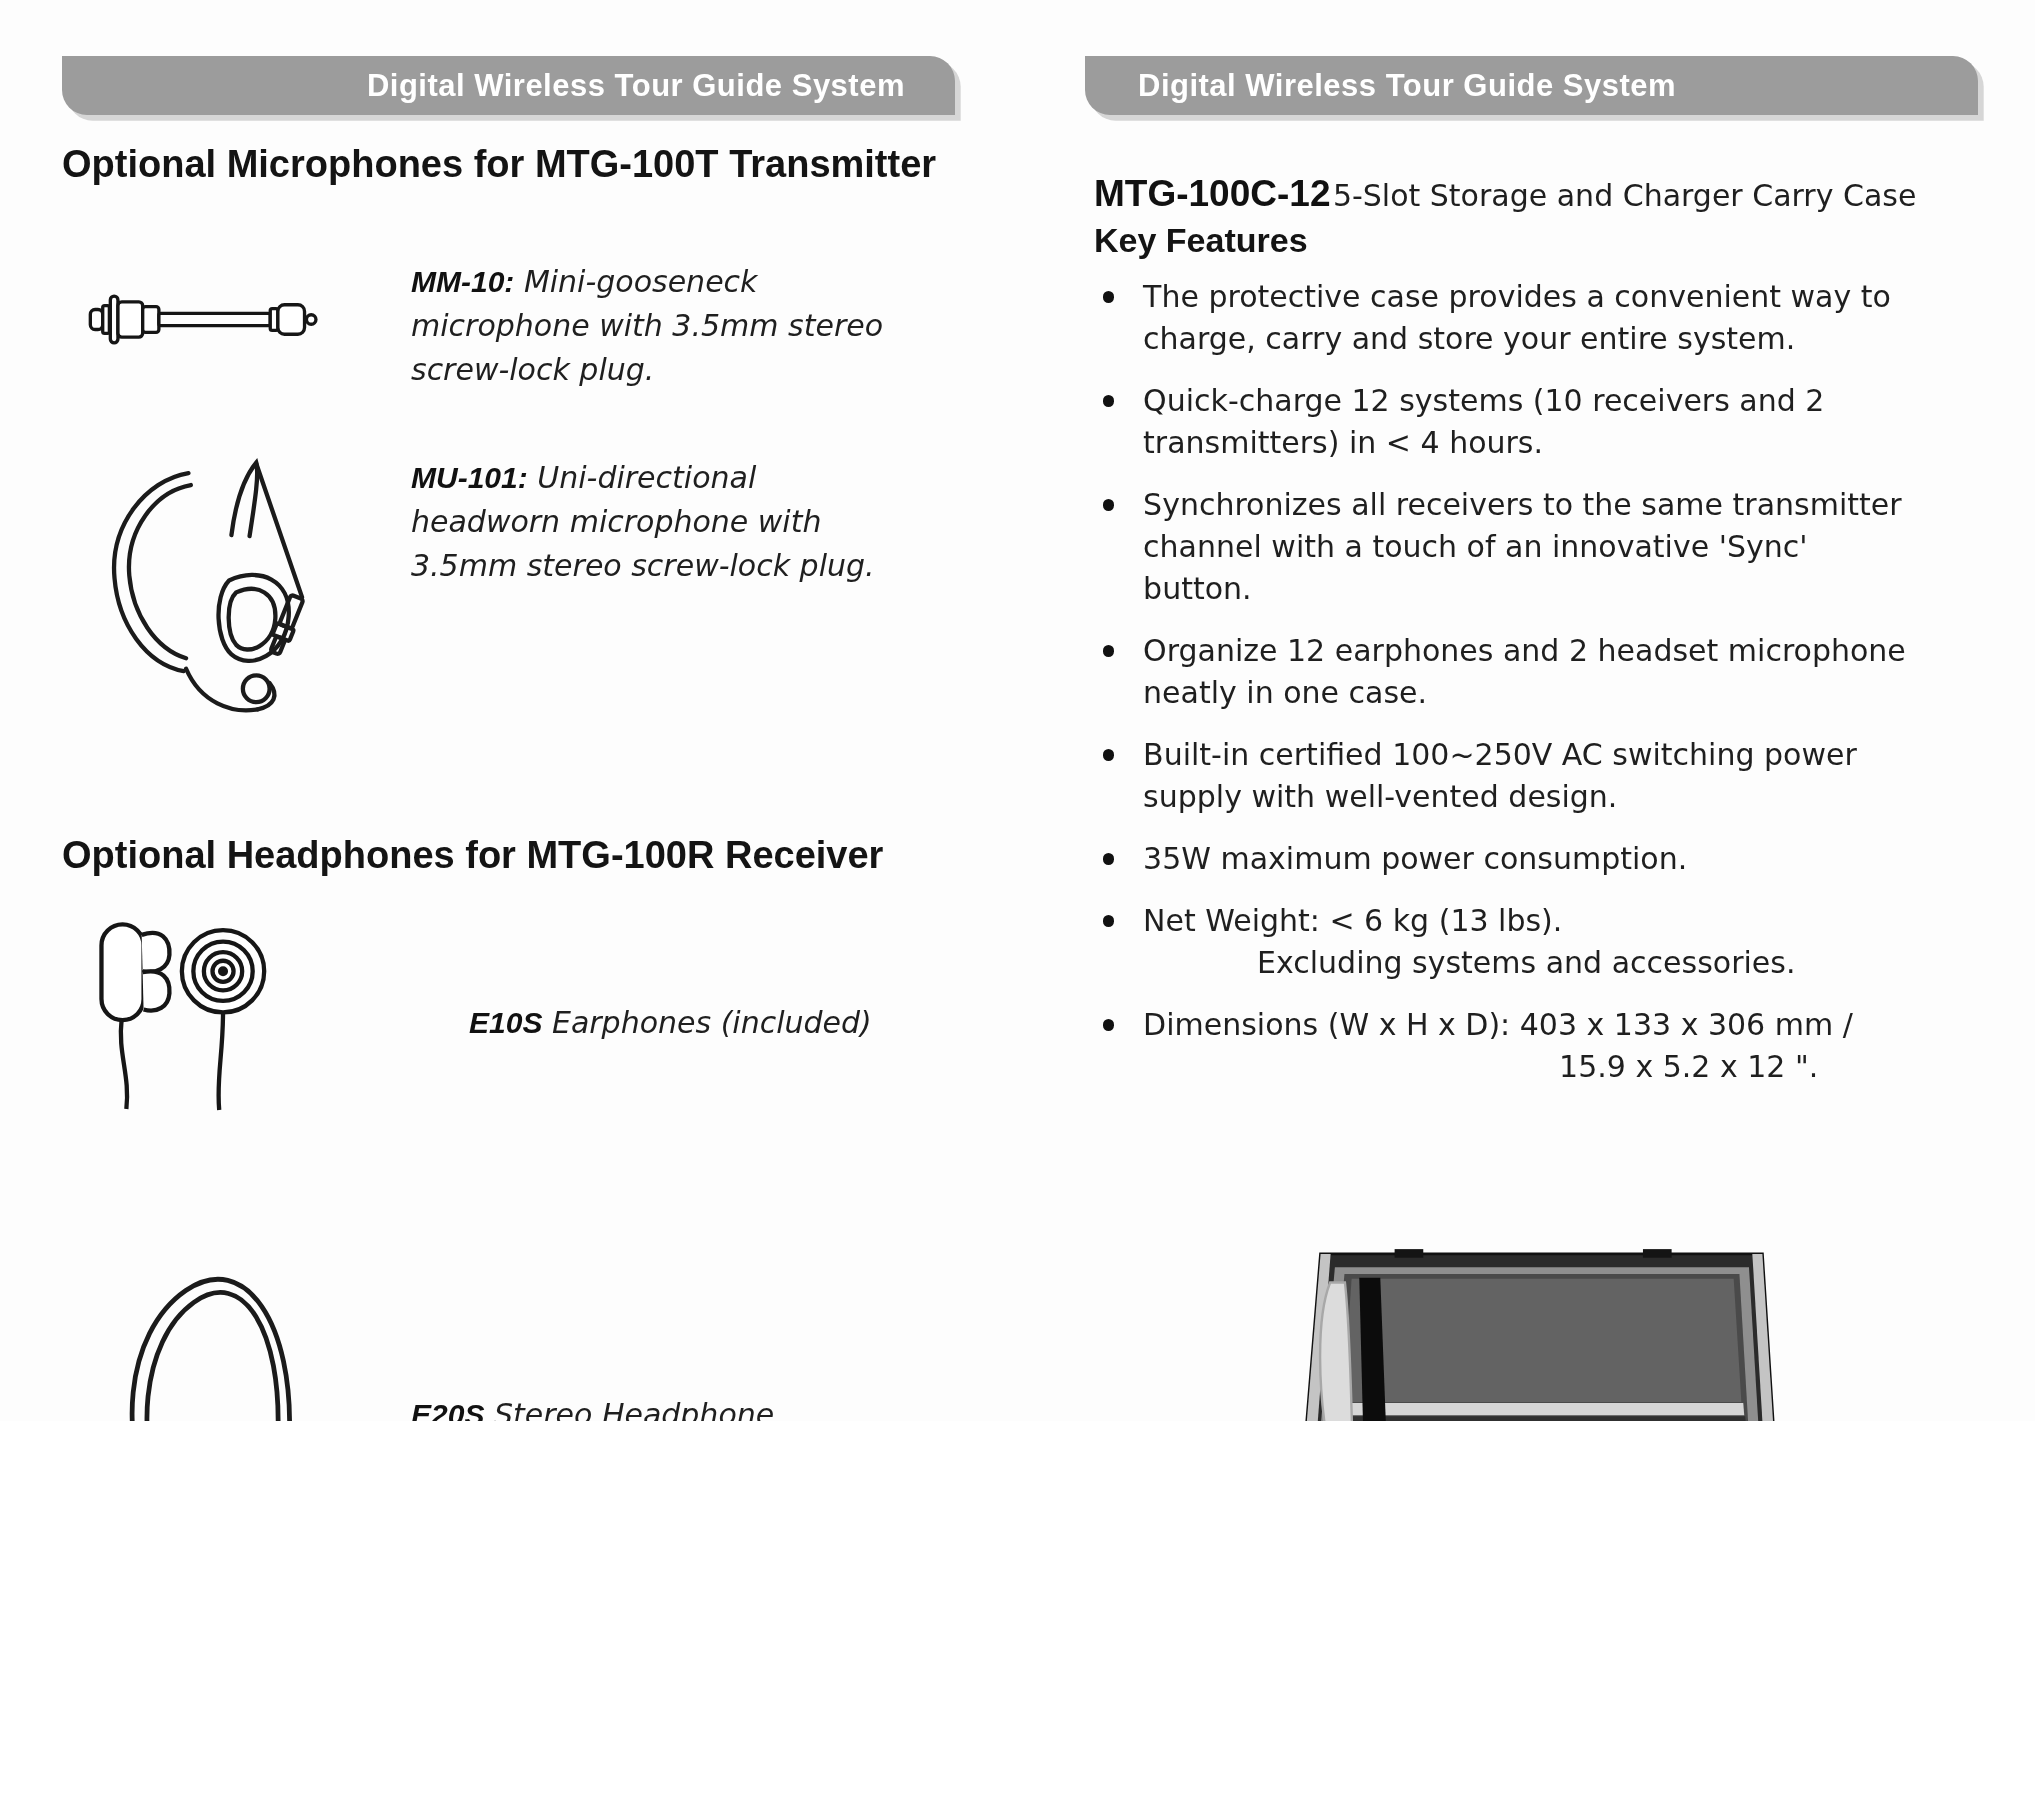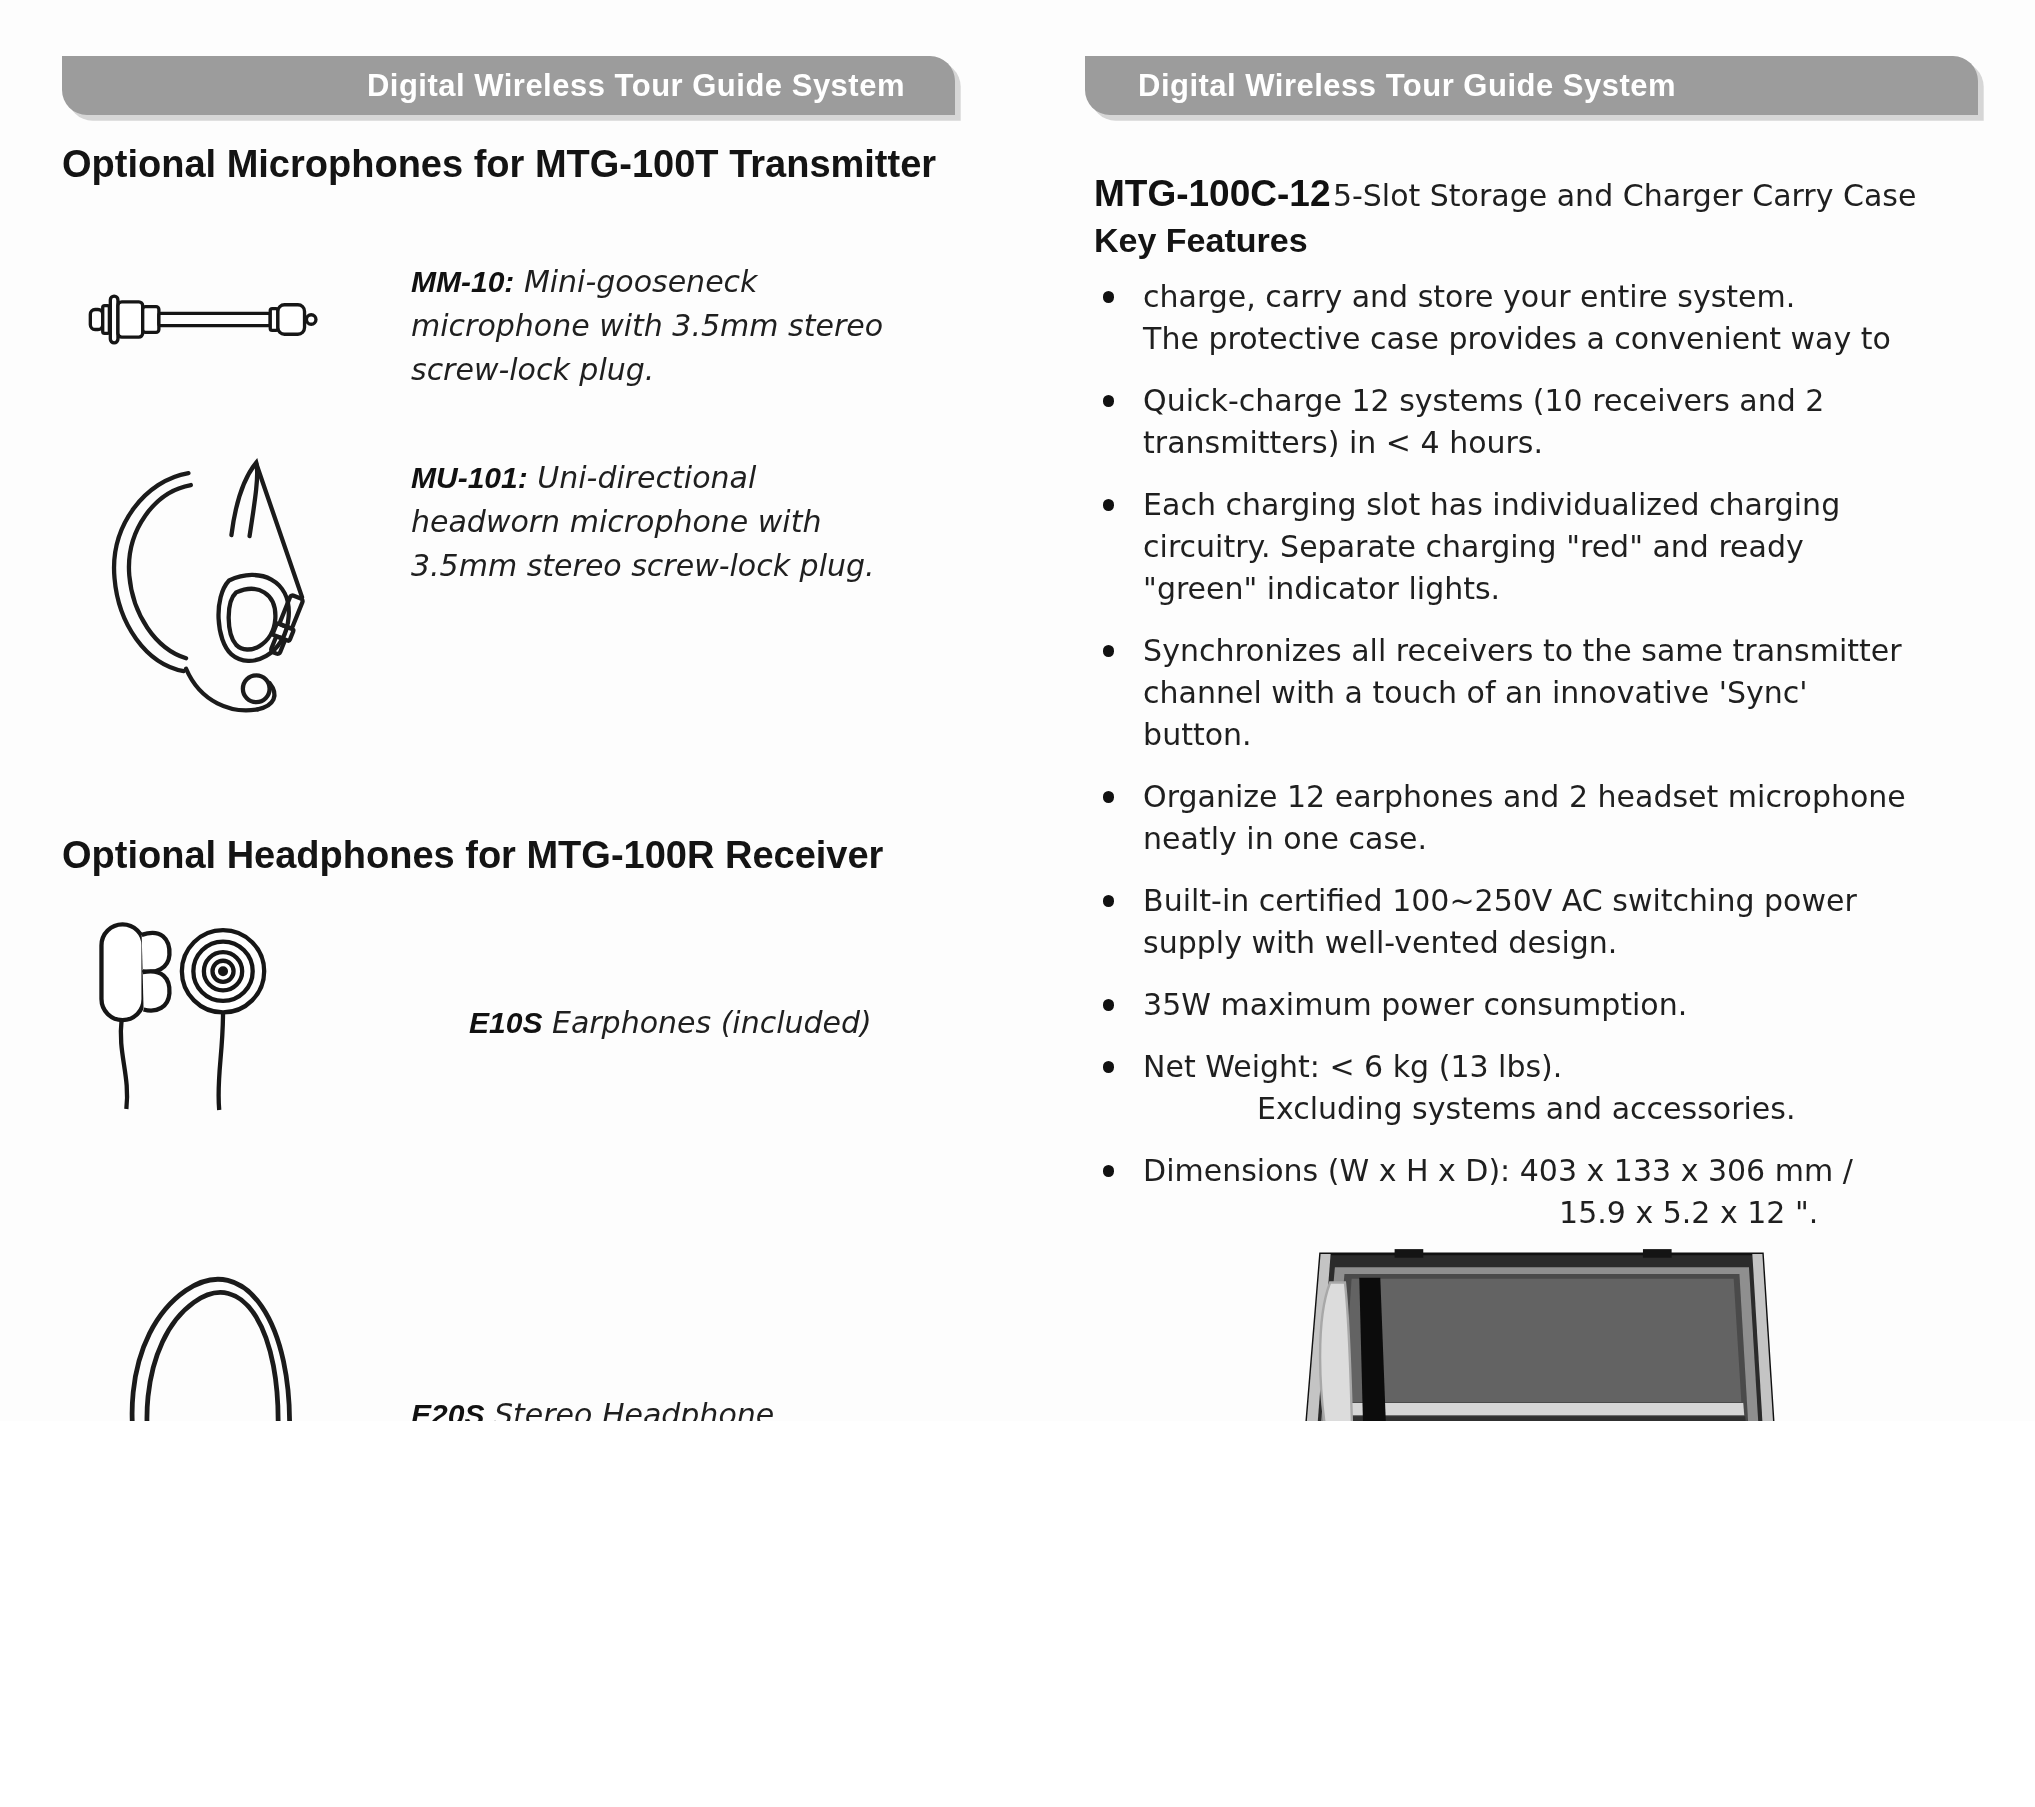--- a/index.html
+++ b/index.html
@@ -180,41 +180,33 @@
     <span class="rest">5-Slot Storage and Charger Carry Case</span>
   </div>
 
   <div class="abs h2" style="left:1094px;top:221px;">Key Features</div>
 
   <div class="abs features">
 
     <div class="feature">
       <span class="dot"></span>
       <div class="lines">
+        <div>The protective case provides a convenient way to</div>
         <div>charge, carry and store your entire system.</div>
-        <div>The protective case provides a convenient way to</div>
       </div>
     </div>
 
     <div class="feature">
       <span class="dot"></span>
       <div class="lines">
         <div>Quick-charge 12 systems (10 receivers and 2</div>
         <div>transmitters) in &lt; 4 hours.</div>
       </div>
     </div>
 
-    <div class="feature">
-      <span class="dot"></span>
-      <div class="lines">
-        <div>Each charging slot has individualized charging</div>
-        <div>circuitry. Separate charging "red" and ready</div>
-        <div>"green" indicator lights.</div>
-      </div>
-    </div>
 
     <div class="feature">
       <span class="dot"></span>
       <div class="lines">
         <div>Synchronizes all receivers to the same transmitter</div>
         <div>channel with a touch of an innovative 'Sync'</div>
         <div>button.</div>
       </div>
     </div>
 

